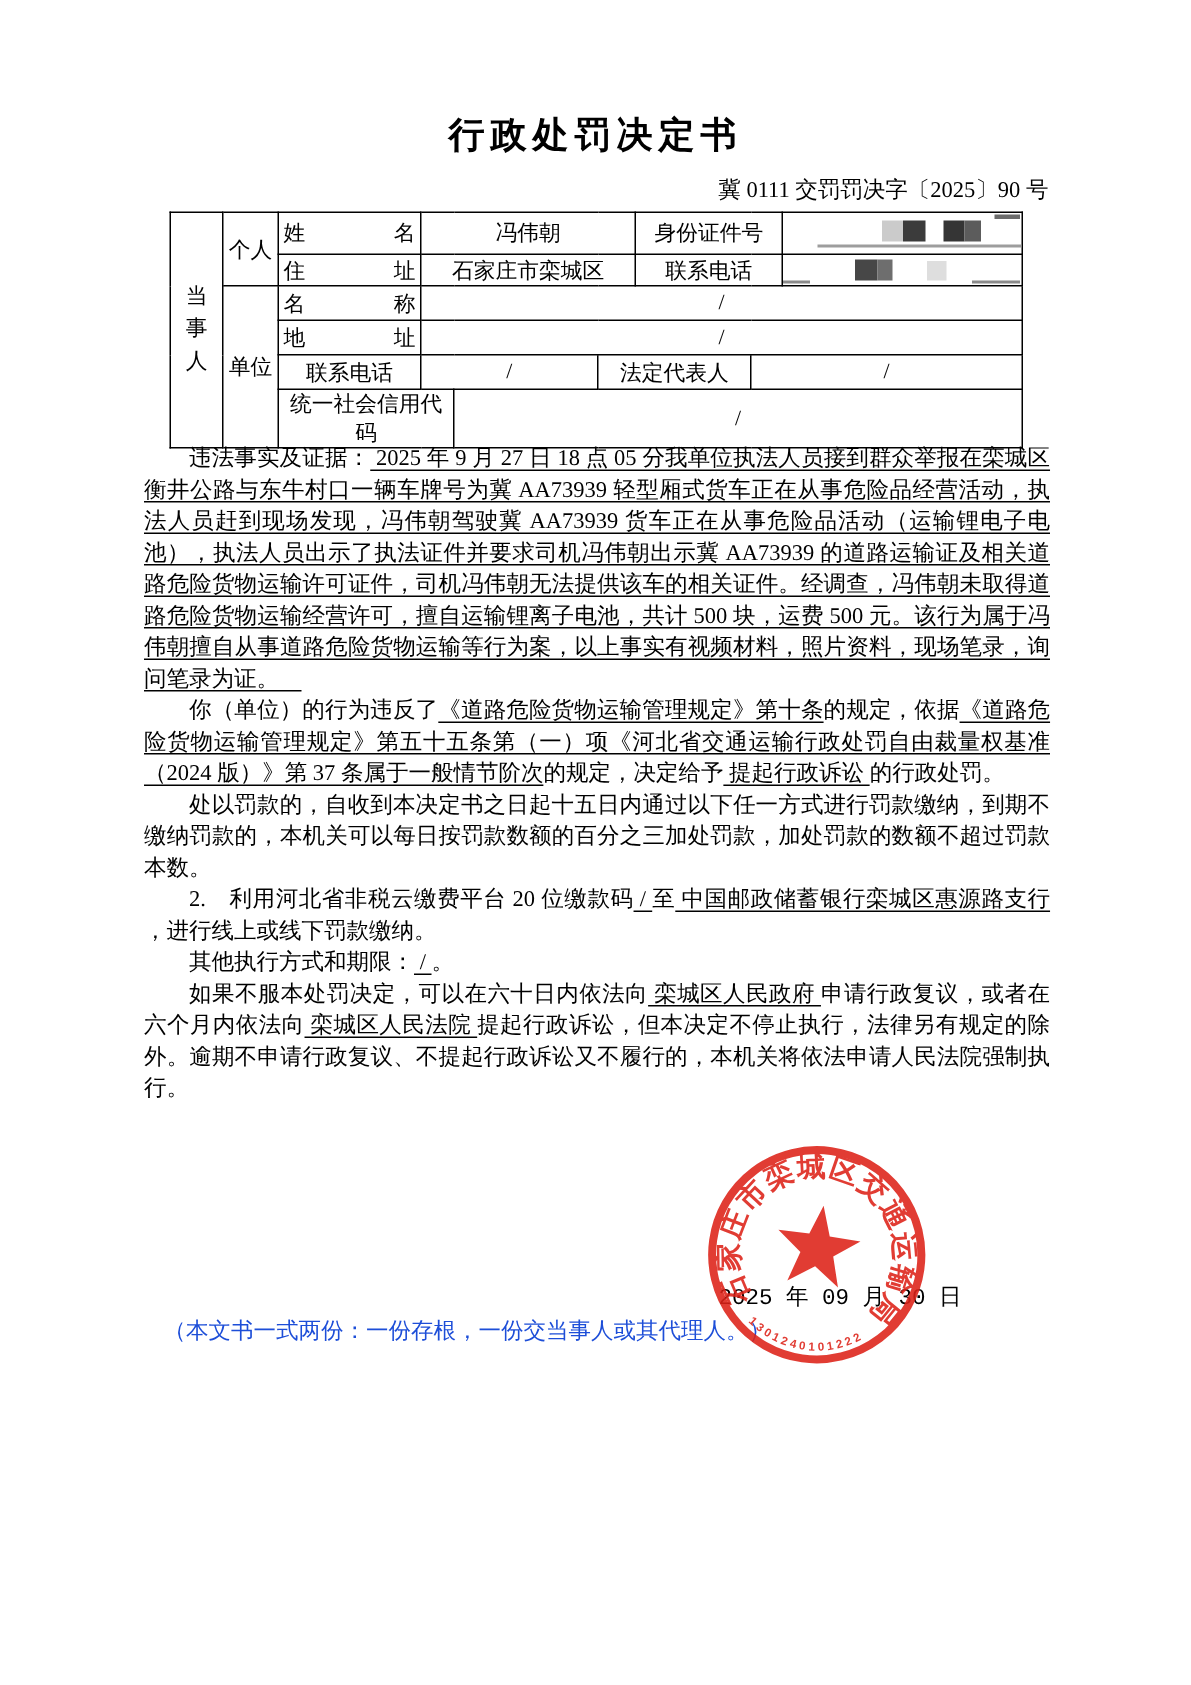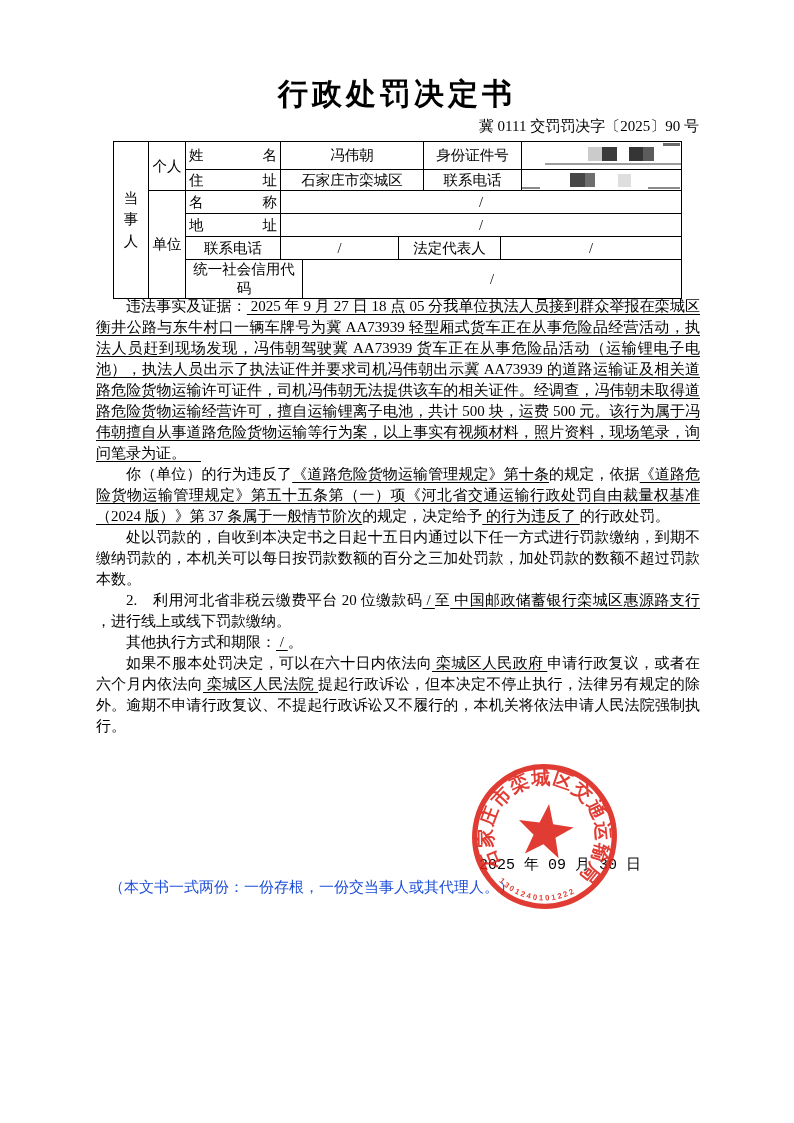--- a/index.html
+++ b/index.html
@@ -4,21 +4,21 @@
 <style>
   :root { --seal: #dd2218; }
   html,body{margin:0;padding:0;}
   body{
     width:794px;height:1123px;background:#ffffff;position:relative;
     font-family:"Liberation Serif","DejaVu Serif",serif;color:#1a1a1a;
     overflow:hidden;
   }
   .title{
     position:absolute;top:74px;left:0;width:794px;text-align:center;
-    font-size:30px;font-weight:700;letter-spacing:4px;
+    font-size:24px;font-weight:700;letter-spacing:4px;
     font-family:"Liberation Sans","DejaVu Sans",sans-serif;color:#000;
   }
   .docnum{
     position:absolute;top:117px;right:95px;font-size:15px;color:#000;
   }
   
   table.party{
     position:absolute;left:113px;top:141px;border-collapse:collapse;
     table-layout:fixed;font-size:14.5px;color:#000;
   }
@@ -119,21 +119,21 @@
   </tr>
   <tr style="height:29px">
     <td colspan="2" class="lab">统一社会信用代码</td>
     <td colspan="5">/</td>
   </tr>
 </tbody>
   </table>
 
 <div class="bodytext">
   <div class="p"><span>违法事实及证据：</span><span class="u"> 2025 年 9 月 27 日 18 点 05 分我单位执法人员接到群众举报在栾城区衡井公路与东牛村口一辆车牌号为冀 AA73939 轻型厢式货车正在从事危险品经营活动，执法人员赶到现场发现，冯伟朝驾驶冀 AA73939 货车正在从事危险品活动（运输锂电子电池），执法人员出示了执法证件并要求司机冯伟朝出示冀 AA73939 的道路运输证及相关道路危险货物运输许可证件，司机冯伟朝无法提供该车的相关证件。经调查，冯伟朝未取得道路危险货物运输经营许可，擅自运输锂离子电池，共计 500 块，运费 500 元。该行为属于冯伟朝擅自从事道路危险货物运输等行为案，以上事实有视频材料，照片资料，现场笔录，询问笔录为证。　</span></div>
-  <div class="p"><span>你（单位）的行为违反了</span><span class="u">《道路危险货物运输管理规定》第十条</span><span>的规定，依据</span><span class="u">《道路危险货物运输管理规定》第五十五条第（一）项《河北省交通运输行政处罚自由裁量权基准（2024 版）》第 37 条属于一般情节阶次</span><span>的规定，决定给予</span><span class="u"> 的行为违反了 </span><span>的行政处罚。</span></div>
+  <div class="p"><span>你（单位）的行为违反了</span><span class="u">《道路危险货物运输管理规定》第十条</span><span>的规定，依据</span><span class="u">《道路危险货物运输管理规定》第五十五条第（一）项《河北省交通运输行政处罚自由裁量权基准（2024 版）》第 37 条属于一般情节阶次</span><span>的规定，决定给予</span><span class="u"> 提起行政诉讼 </span><span>的行政处罚。</span></div>
   <div class="p"><span>处以罚款的，自收到本决定书之日起十五日内通过以下任一方式进行罚款缴纳，到期不缴纳罚款的，本机关可以每日按罚款数额的百分之三加处罚款，加处罚款的数额不超过罚款本数。</span></div>
   <div class="p"><span>2.　利用河北省非税云缴费平台 20 位缴款码</span><span class="u"> / </span><span>至</span><span class="u"> 中国邮政储蓄银行栾城区惠源路支行 </span><span>，进行线上或线下罚款缴纳。</span></div>
   <div class="p"><span>其他执行方式和期限：</span><span class="u"> / </span><span>。</span></div>
   <div class="p"><span>如果不服本处罚决定，可以在六十日内依法向</span><span class="u"> 栾城区人民政府 </span><span>申请行政复议，或者在六个月内依法向</span><span class="u"> 栾城区人民法院 </span><span>提起行政诉讼，但本决定不停止执行，法律另有规定的除外。逾期不申请行政复议、不提起行政诉讼又不履行的，本机关将依法申请人民法院强制执行。</span></div>
 </div>
 
 <div class="issue-date">2025 年 09 月 30 日</div>
 
 <svg class="seal" viewBox="0 0 160 160" aria-hidden="true">
   <circle cx="80" cy="80" r="72" fill="none" stroke="var(--seal)" stroke-width="5.5"></circle>

